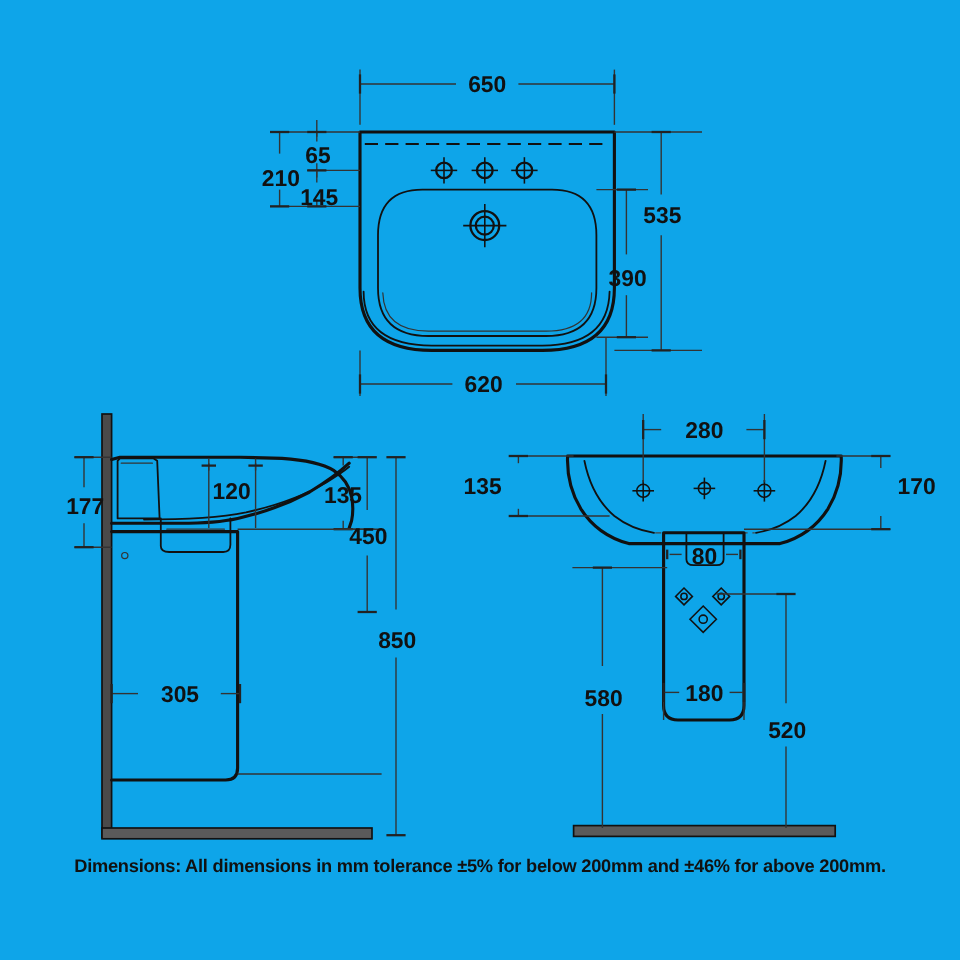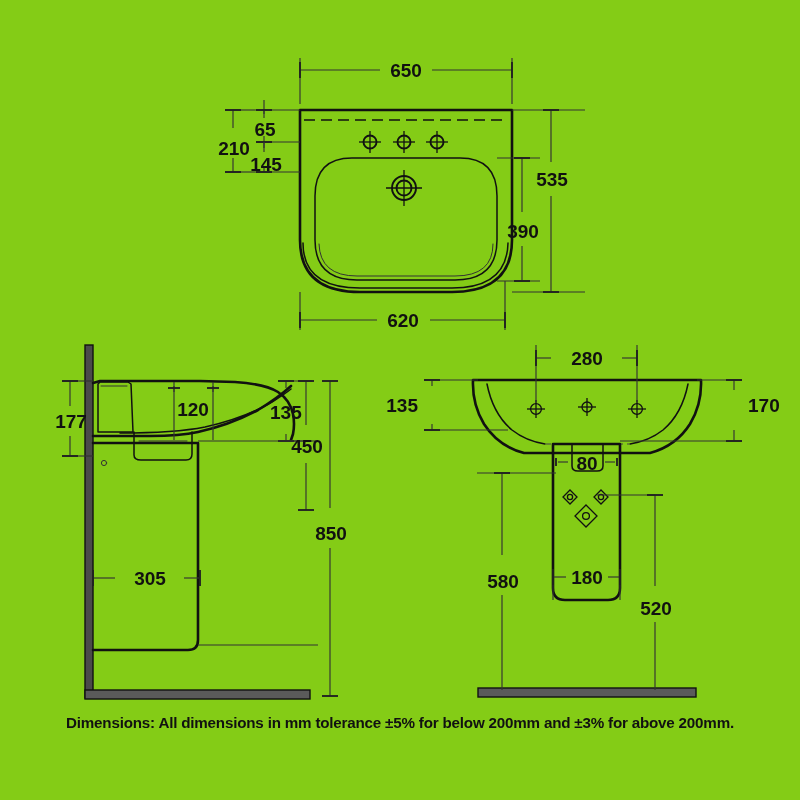--- a/index.html
+++ b/index.html
@@ -11,21 +11,21 @@
   body {
     width: 800px;
     height: 800px;
     font-family: "Liberation Sans", sans-serif;
     overflow: hidden;
   }
   #sheet {
     position: relative;
     width: 800px;
     height: 800px;
-    background: #84cc16;
+    background: #0ea5e9;
     text-decoration: underline;
   }
   #drawing {
     position: absolute;
     left: 0;
     top: 0;
     width: 800px;
     height: 800px;
     display: block;
   }
@@ -385,15 +385,15 @@
         <line class="ext" x1="597" y1="495" x2="655" y2="495"></line>
         <line class="dim" x1="655" y1="495" x2="655" y2="586"></line>
         <line class="dim" x1="655" y1="622" x2="655" y2="690"></line>
         <line class="tick" x1="647" y1="495" x2="663" y2="495"></line>
         <text class="dimtext" x="656" y="615" text-anchor="middle">520</text>
       </g>
     </g>
 
   </svg>
 
-  <div class="caption">Dimensions: All dimensions in mm tolerance ±5% for below 200mm and ±3% for above 200mm.</div>
+  <div class="caption">Dimensions: All dimensions in mm tolerance ±5% for below 200mm and ±46% for above 200mm.</div>
 
 </div>
 
 </body></html>

